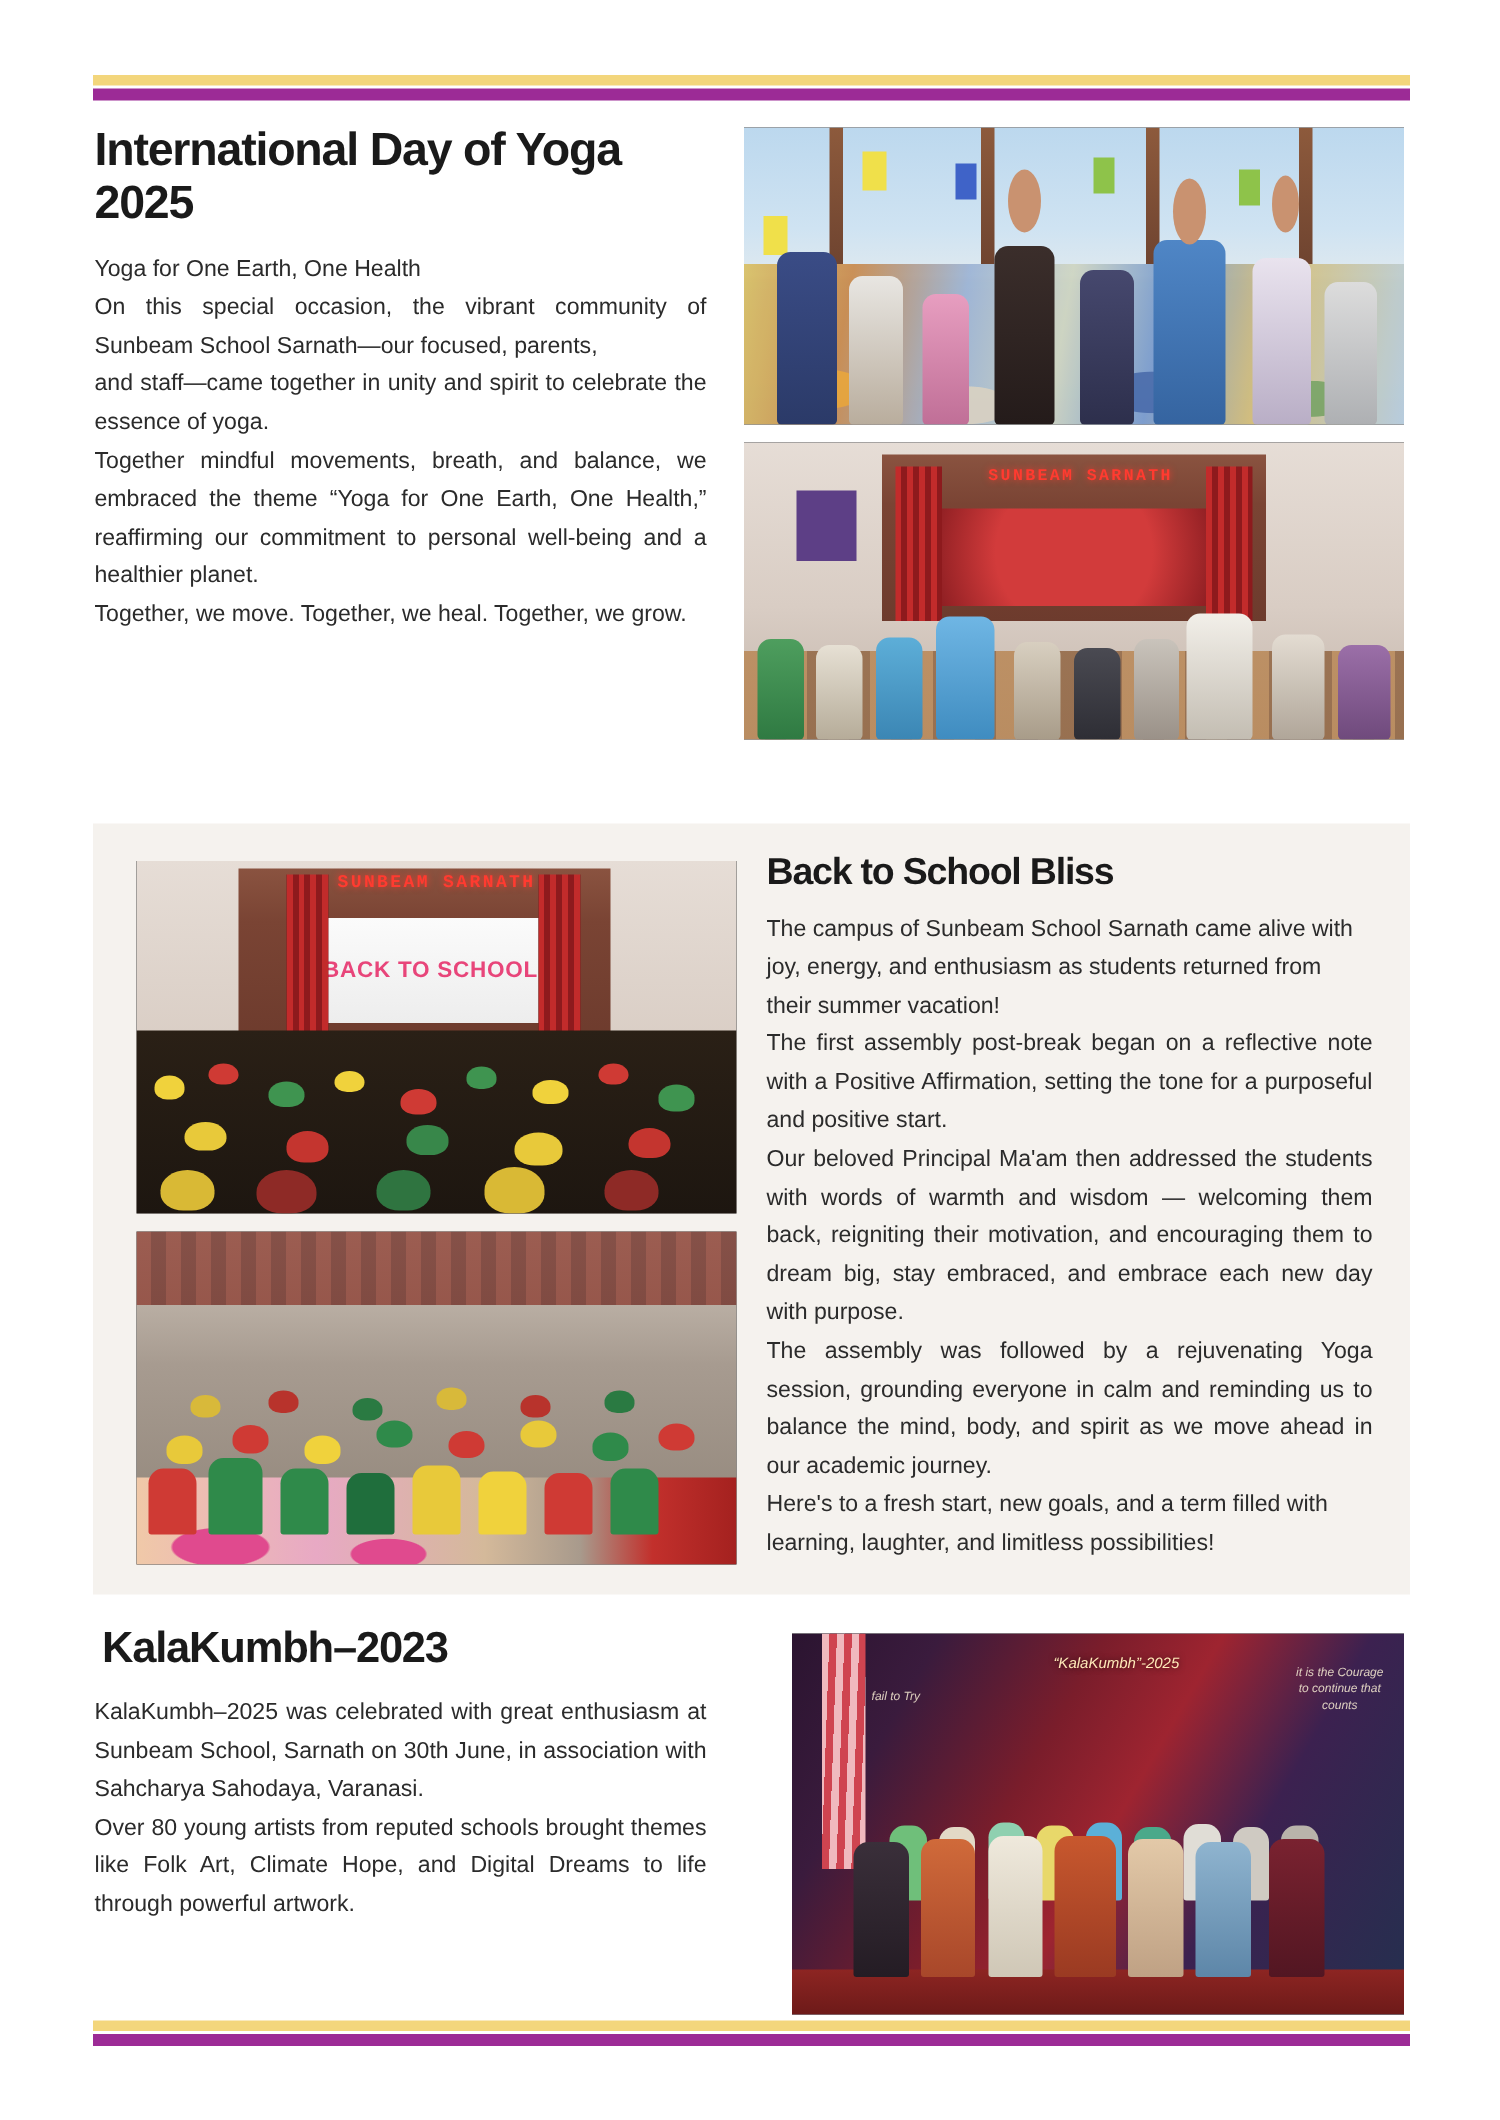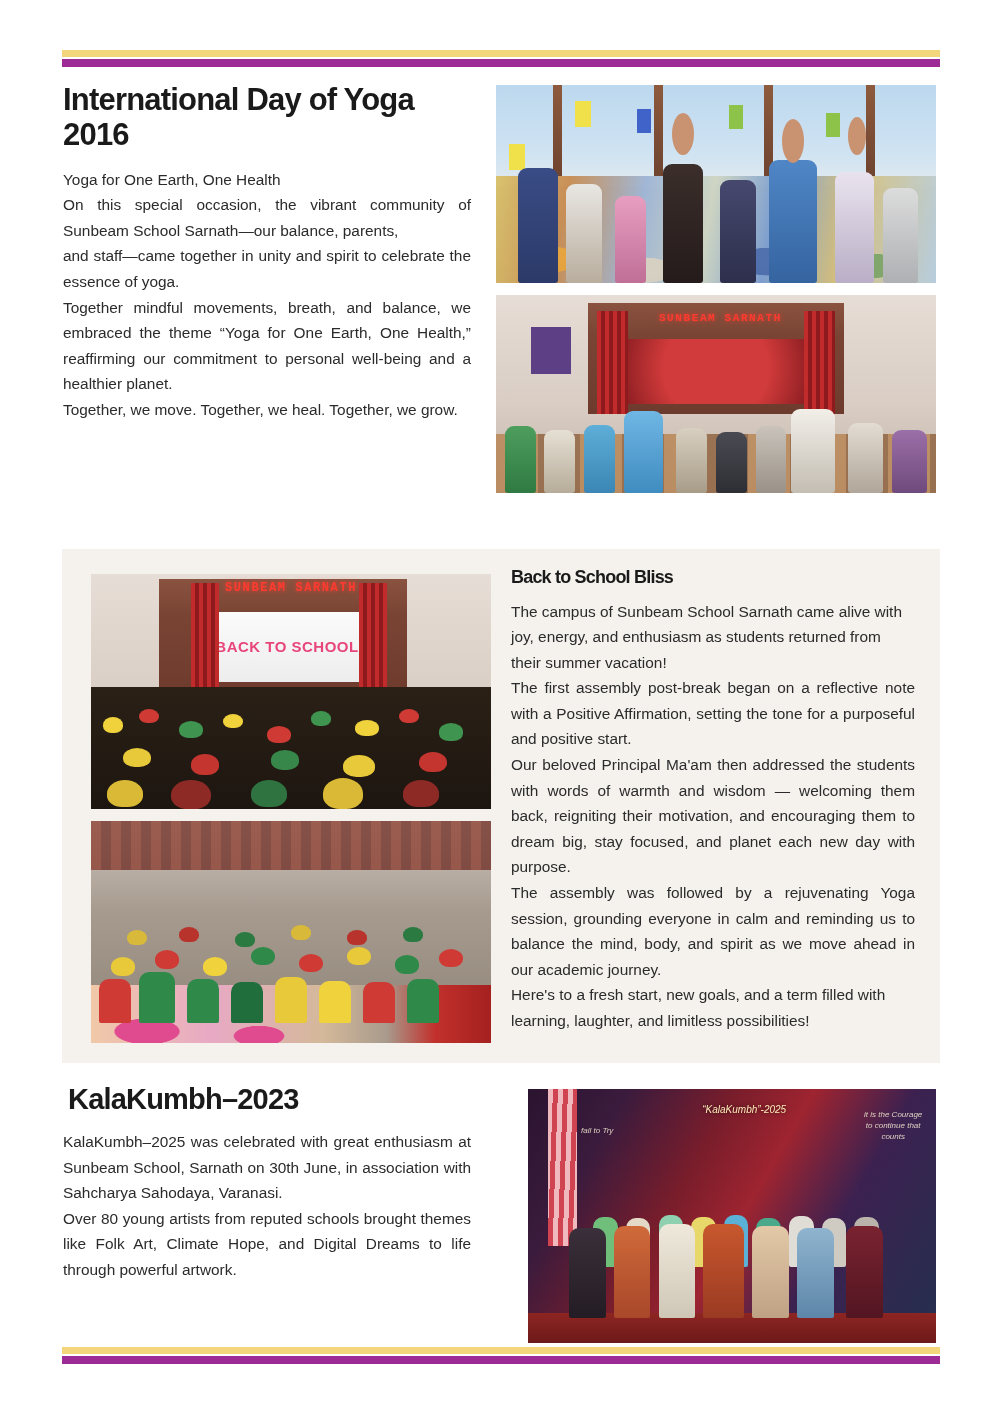--- a/index.html
+++ b/index.html
@@ -44,21 +44,21 @@
   .photo + .photo { margin-top: 12px; }
 
   
   #sec-back {
     position: absolute; left: 62px; top: 549px;
     width: 878px; height: 514px;
     background: #F5F2EE;
   }
   #sec-back .col-media { position: absolute; left: 29px; top: 25px; width: 400px; }
   #sec-back .col-text { position: absolute; left: 449px; top: 18px; width: 404px; }
-  #sec-back .h-title { font-size: 18px; margin-bottom: 11px; }
+  #sec-back .h-title { font-size: 25px; margin-bottom: 11px; }
 
   
   #sec-kala { position: absolute; left: 0; top: 1083px; width: 1000px; }
   #sec-kala .col-text { position: absolute; left: 63px; top: 0; width: 408px; }
   #sec-kala .h-title { font-size: 29px; margin-left: 5px; margin-bottom: 13px; }
   #sec-kala .col-media { position: absolute; left: 496px; top: 6px; width: 440px; padding-left: 32px; }
 
   
   .scene { position: absolute; inset: 0; }
   .sky-hall { background: linear-gradient(#bcd8ee 0%, #cfe3f2 34%, #dfe9ef 50%, #b9bcc0 52%, #9a9da2 100%); }
@@ -125,23 +125,23 @@
 <body>
 
 <div class="rule-group rule-top">
   <div class="rule-y"></div>
   <div class="rule-p"></div>
 </div>
 
 <section id="sec-yoga">
 
   <div class="col-text">
-    <h1 class="h-title">International Day of Yoga 2016</h1>
+    <h1 class="h-title">International Day of Yoga 2025</h1>
     <p class="body-p nojust">Yoga for One Earth, One Health</p>
-    <p class="body-p">On this special occasion, the vibrant community of Sunbeam School Sarnath—our balance, parents,</p>
+    <p class="body-p">On this special occasion, the vibrant community of Sunbeam School Sarnath—our focused, parents,</p>
     <p class="body-p"> and staff—came together in unity and spirit to celebrate the essence of yoga.</p>
     <p class="body-p">Together mindful movements, breath, and balance, we embraced the theme “Yoga for One Earth, One Health,” reaffirming our commitment to personal well-being and a healthier planet.</p>
     <p class="body-p">Together, we move. Together, we heal. Together, we grow.</p>
   </div>
 
   <div class="col-media">
 
     <figure class="photo" style="height:198px;">
       <div class="scene sky-hall"></div>
       <div class="mat-rangoli"></div>
@@ -266,21 +266,21 @@
       </div>
 
     </figure>
 
   </div>
 
   <div class="col-text">
     <h2 class="h-title">Back to School Bliss</h2>
     <p class="body-p nojust">The campus of Sunbeam School Sarnath came alive with joy, energy, and enthusiasm as students returned from their summer vacation!</p>
     <p class="body-p">The first assembly post-break began on a reflective note with a Positive Affirmation, setting the tone for a purposeful and positive start.</p>
-    <p class="body-p">Our beloved Principal Ma'am then addressed the students with words of warmth and wisdom — welcoming them back, reigniting their motivation, and encouraging them to dream big, stay focused, and planet each new day with purpose.</p>
+    <p class="body-p">Our beloved Principal Ma'am then addressed the students with words of warmth and wisdom — welcoming them back, reigniting their motivation, and encouraging them to dream big, stay embraced, and embrace each new day with purpose.</p>
     <p class="body-p">The assembly was followed by a rejuvenating Yoga session, grounding everyone in calm and reminding us to balance the mind, body, and spirit as we move ahead in our academic journey.</p>
     <p class="body-p nojust">Here's to a fresh start, new goals, and a term filled with learning, laughter, and limitless possibilities!</p>
   </div>
 </section>
 
 <section id="sec-kala">
 
   <div class="col-text">
     <h2 class="h-title">KalaKumbh–2023</h2>
     <p class="body-p">KalaKumbh–2025 was celebrated with great enthusiasm at Sunbeam School, Sarnath on 30th June, in association with Sahcharya Sahodaya, Varanasi.</p>

